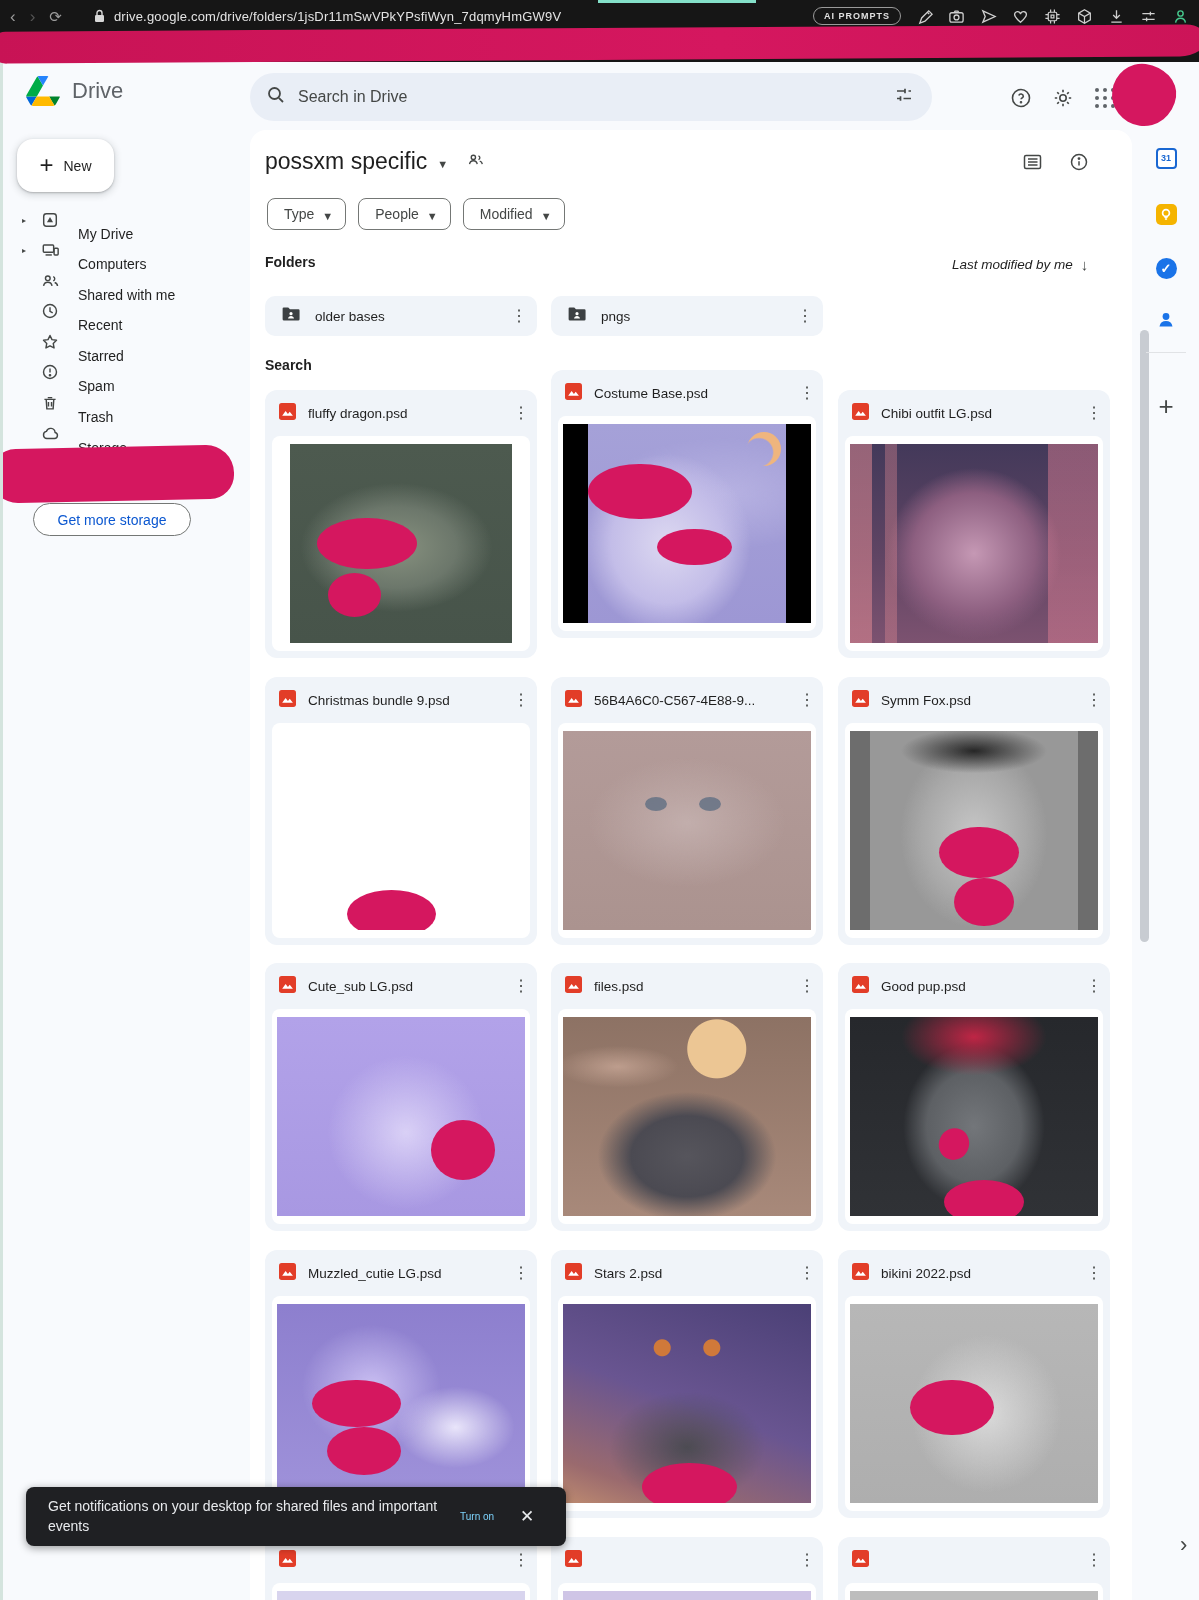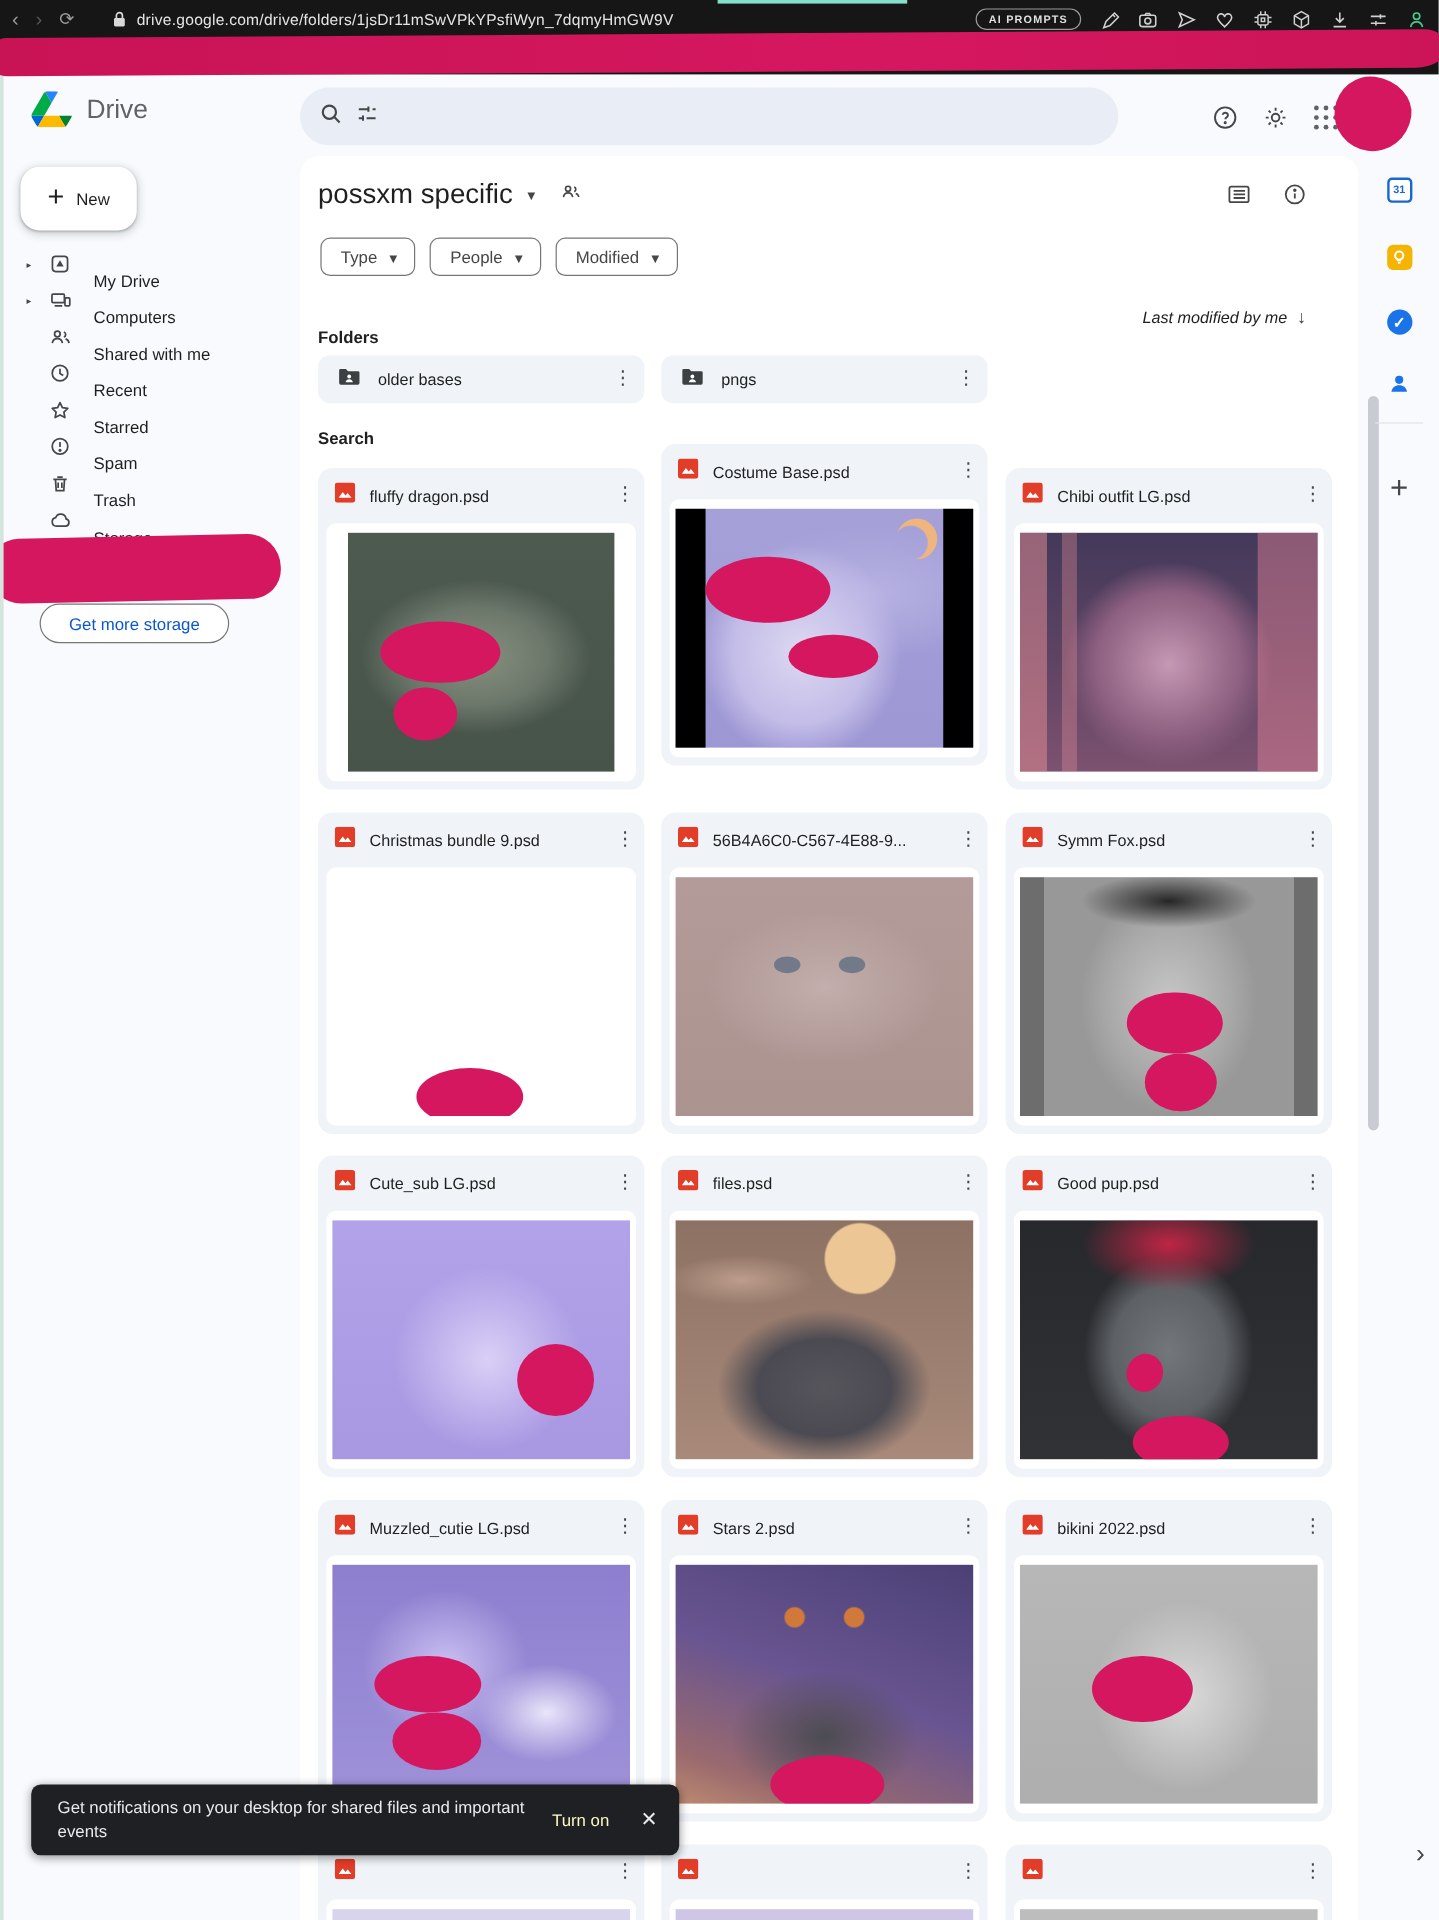--- a/index.html
+++ b/index.html
@@ -85,21 +85,21 @@
   .keep { width:21px; height:21px; background:#f5b400; border-radius:5px; display:flex; align-items:center; justify-content:center; }
   .tasks { width:21px; height:21px; background:#1a73e8; border-radius:50%; color:#fff; font-size:13px; font-weight:bold; display:flex; align-items:center; justify-content:center; }
   .rail-divider { position:absolute; left:1146px; top:352px; width:40px; height:1px; background:#e1e3e6; }
   .rail-plus { position:absolute; left:1148px; top:388px; width:36px; height:36px; font-size:26px; font-weight:300; color:#444746; display:flex; align-items:center; justify-content:center; }
   .panel-chevron { position:absolute; left:1180px; top:1532px; font-size:22px; color:#444746; }
   .scrollbar { position:absolute; left:1140px; top:330px; width:9px; height:612px; background:#c8ccd2; border-radius:5px; }
 
   
   .toast { position:absolute; left:26px; top:1487px; width:540px; height:59px; background:#1f2023; border-radius:8px; display:flex; align-items:center; padding:0 18px 0 22px; box-shadow:0 2px 8px rgba(0,0,0,.4); z-index:60; }
   .toast-msg { width:390px; font-size:14px; line-height:1.4; color:#e8eaed; }
-  .toast-action { margin-left:22px; font-size:14px; color:#fef9c3; white-space:nowrap; }
+  .toast-action { margin-left:22px; font-size:10px; color:#7dd3fc; white-space:nowrap; }
   .toast-close { margin-left:26px; font-size:17px; color:#e8eaed; }
 </style>
 </head>
 <body>
 
 <div class="browser">
   <div class="browser-row">
     <span class="nav-glyph">‹</span>
     <span class="nav-glyph dim">›</span>
     <span class="nav-glyph" style="font-size:15px">⟳</span>
@@ -185,20 +185,21 @@
     <path fill="#ffba00" d="m86.1 57.5-12.7-31-13.75 2.7 13.75 23.8z" opacity="0"></path>
   </svg>
   <span class="brand-name">Drive</span>
 </div>
 
 <div class="searchbar">
   <span><svg width="20" height="20" viewBox="0 0 20 20" fill="none" stroke="#444746" stroke-width="1.8">
         <circle cx="8.5" cy="8.5" r="5.5"></circle>
         <path d="M12.8 12.8L17 17"></path>
       </svg></span>
+  <input placeholder="Search in Drive" style="">
   <span style="padding:0 10px"><svg width="20" height="20" viewBox="0 0 20 20" fill="none" stroke="#444746" stroke-width="1.7">
         <path d="M3 6h8M14.5 6H17M3 13.5h3M9.5 13.5H17"></path>
         <path d="M11 3.8v4.4M6.5 11.3v4.4"></path>
       </svg></span>
 </div>
 
 <div class="hicon" style="left:1008px">
     <svg width="22" height="22" viewBox="0 0 22 22" fill="none" stroke="#444746" stroke-width="1.6">
       <circle cx="11" cy="11" r="8.5"></circle>
       <path d="M8.8 8.6a2.3 2.3 0 0 1 4.5.6c0 1.5-2.2 1.7-2.2 3.1"></path>
@@ -348,21 +349,21 @@
   <div class="chip">
       <span>People</span>
       <span class="caret">▼</span>
     </div>
   <div class="chip">
       <span>Modified</span>
       <span class="caret">▼</span>
     </div>
 </div>
 
-<div class="sec-label" style="left:265px;top:273px">Folders</div>
+<div class="sec-label" style="left:265px;top:254px">Folders</div>
 <div class="sort-ctl">
   <span>Last modified by me</span>
   <span class="sort-arrow">↓</span>
 </div>
 
 <div class="folder-chip" style="left:265px;top:296px">
   <span><svg width="20" height="16" viewBox="0 0 20 17">
         <path d="M1.5 2.5h5.6l1.8 2h9a1.2 1.2 0 0 1 1.2 1.2v9.3a1.5 1.5 0 0 1-1.5 1.5h-15a1.5 1.5 0 0 1-1.5-1.5V3.7a1.2 1.2 0 0 1 1.2-1.2z" fill="#3c4043" transform="translate(0,-1)"></path>
         <circle cx="10" cy="8.2" r="1.7" fill="#fff"></circle>
         <path d="M6.8 13.4c.3-1.7 1.6-2.7 3.2-2.7s2.9 1 3.2 2.7z" fill="#fff"></path>

